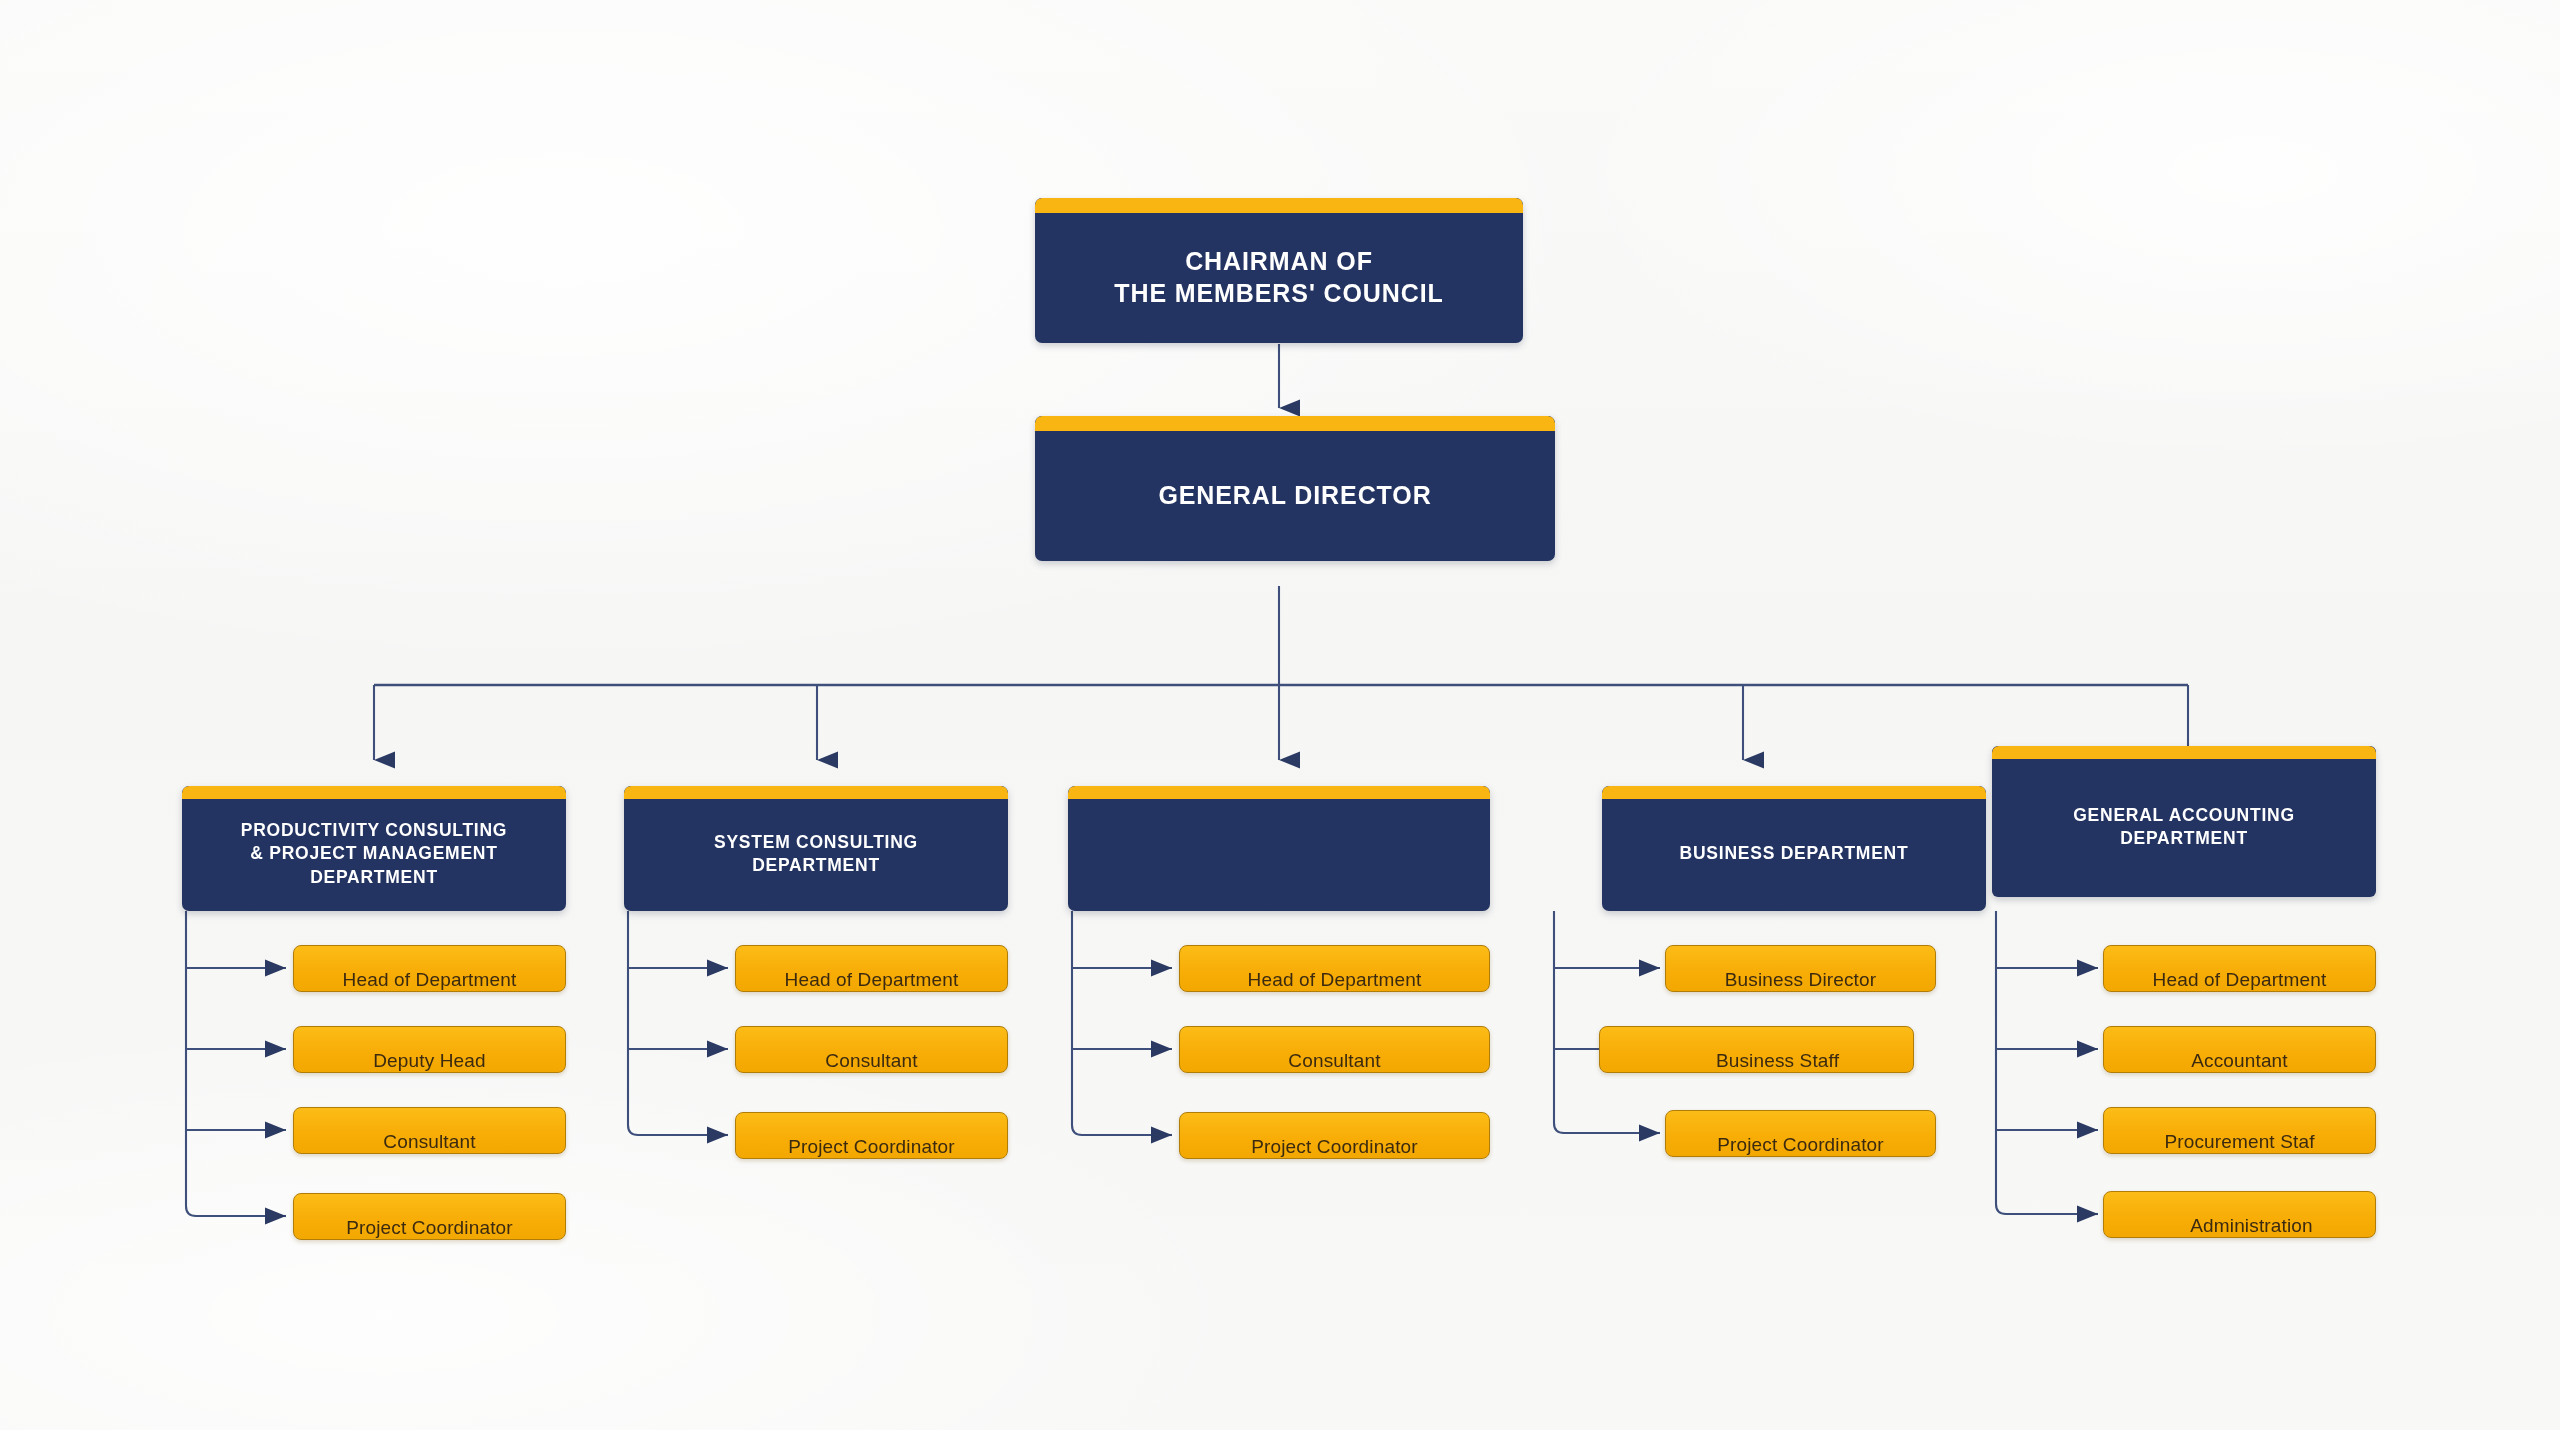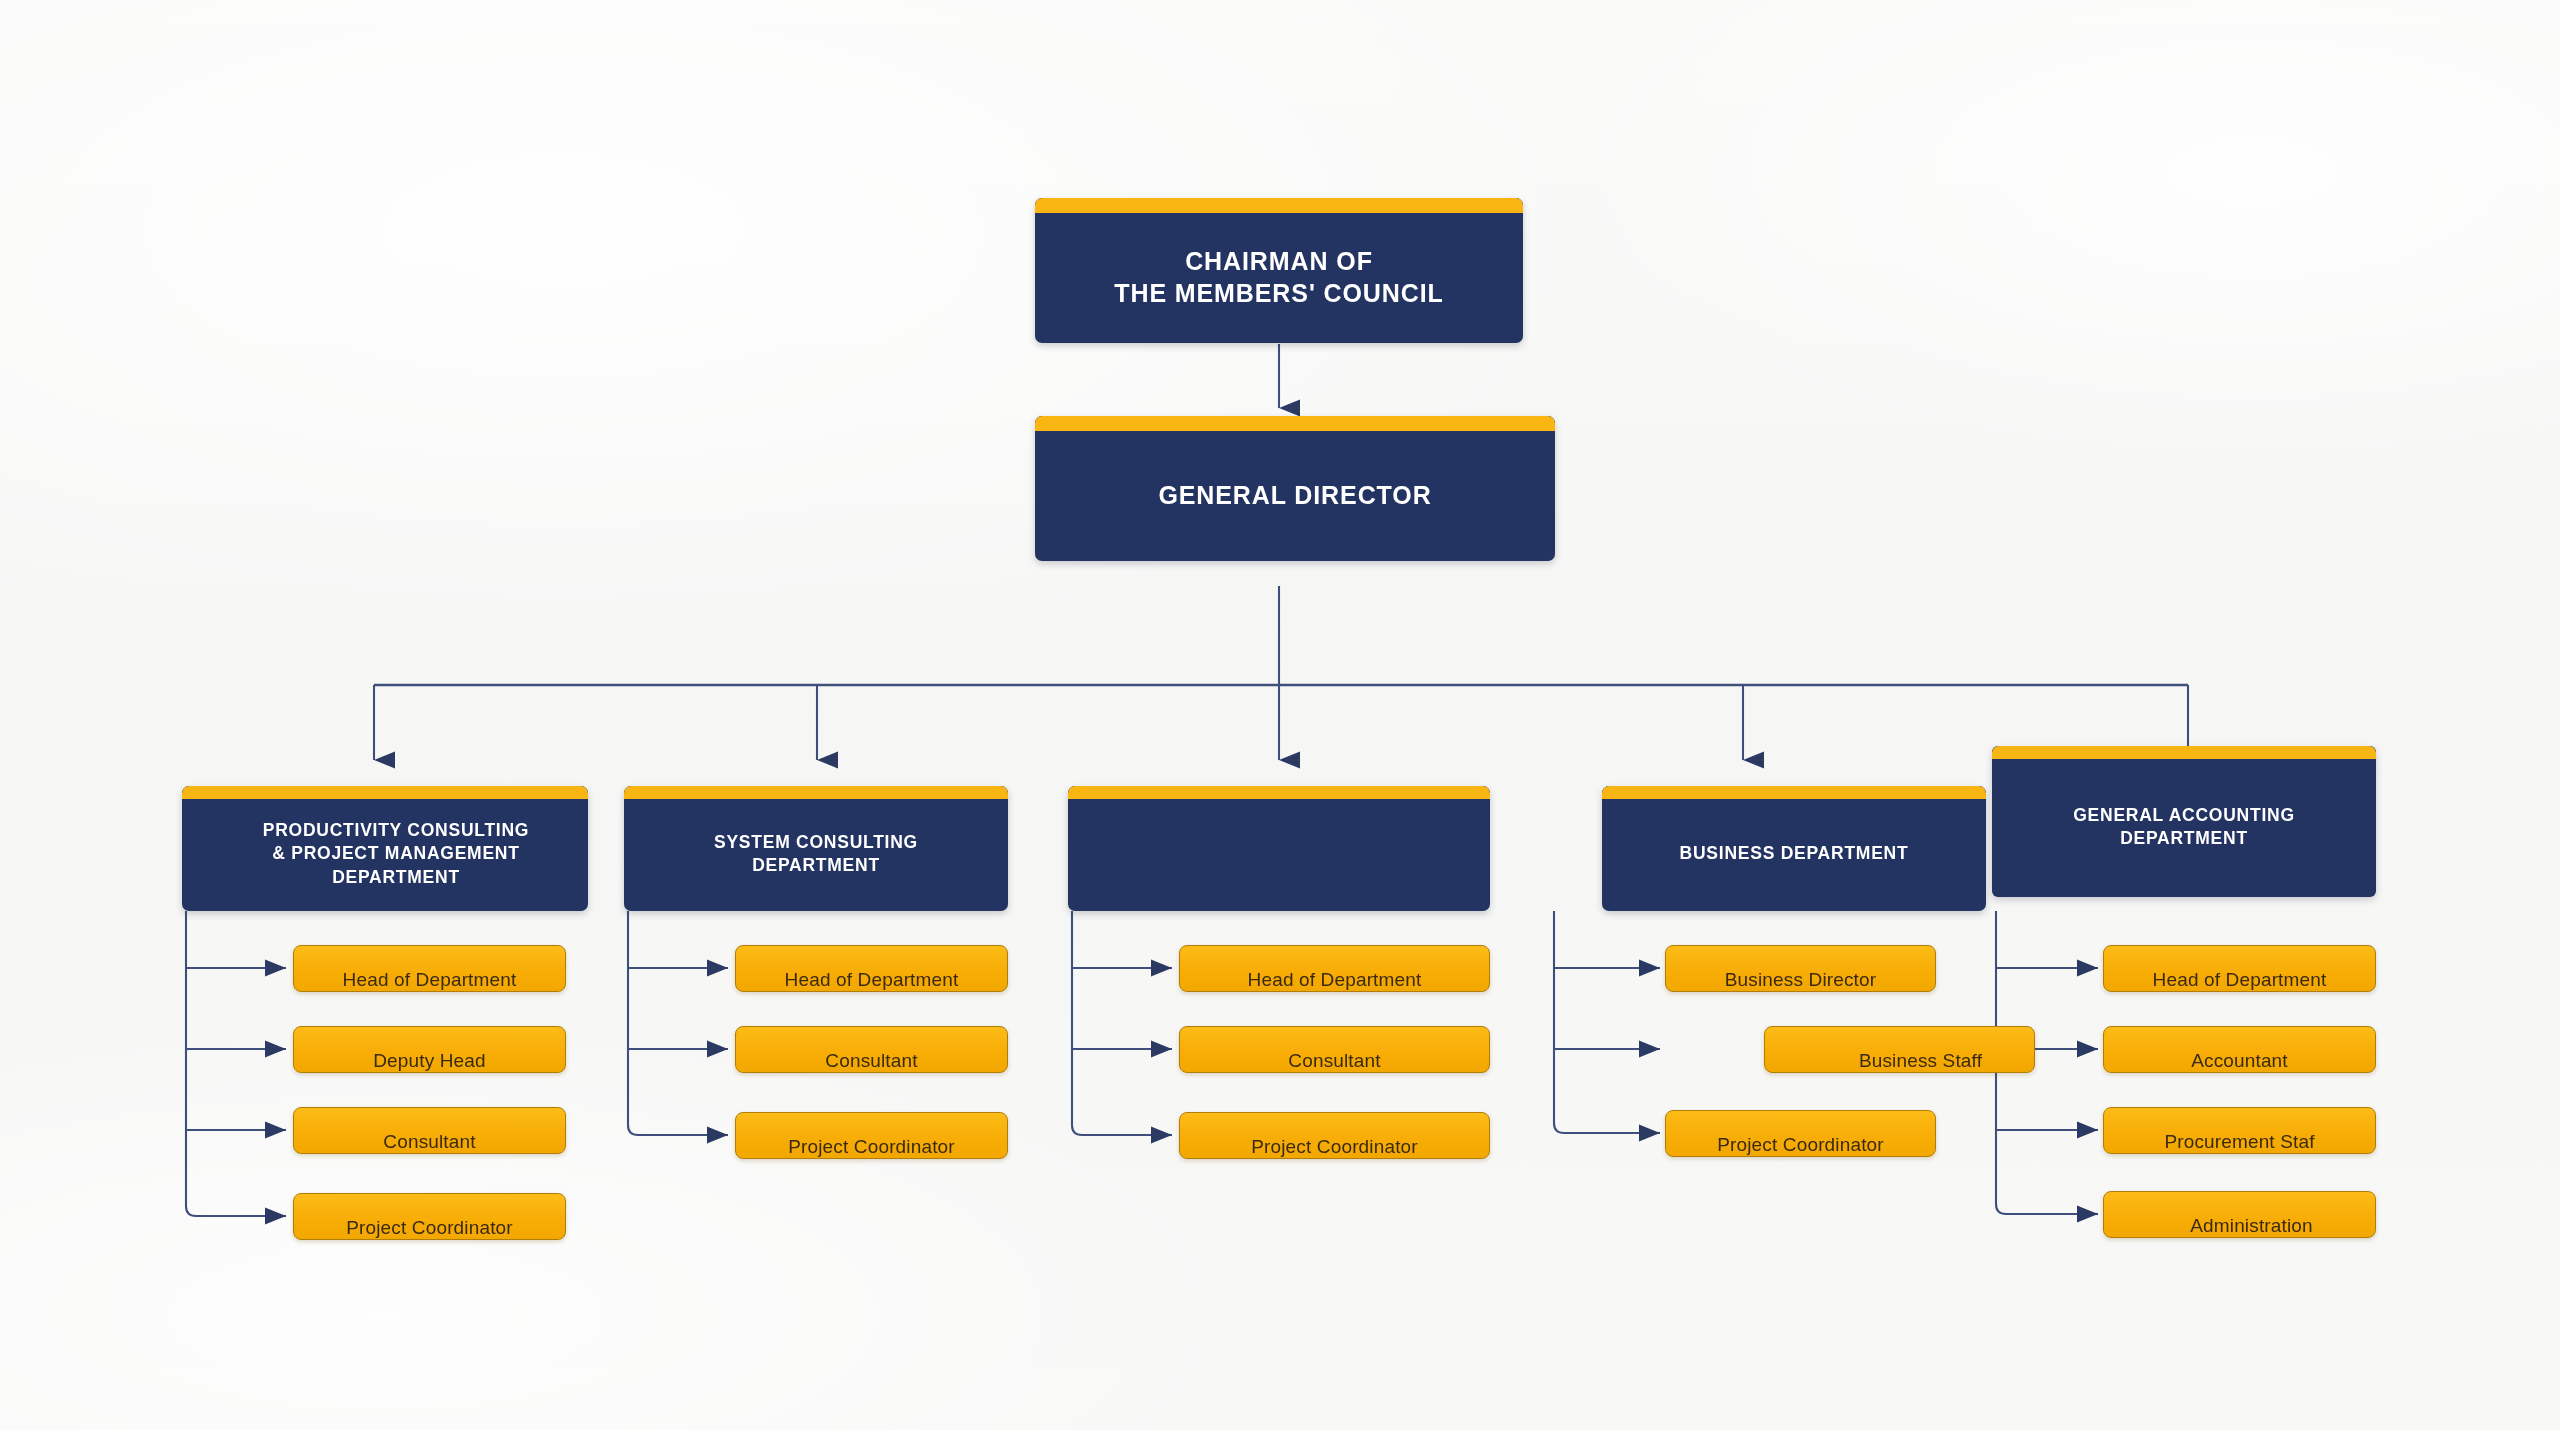--- a/index.html
+++ b/index.html
@@ -195,21 +195,21 @@
     <div class="cap"></div>
     <div class="ttl">CHAIRMAN OF
 THE MEMBERS' COUNCIL</div>
   </div>
 
   <div class="node-top" id="director">
     <div class="cap"></div>
     <div class="ttl">GENERAL DIRECTOR</div>
   </div>
 
-  <div class="dept-head" style="left:182px; top:786px; width:384px; height:125px;padding-left:22px;">
+  <div class="dept-head" style="left:182px; top:786px; width:384px; height:125px;">
     <div class="cap"></div>
     <div class="ttl">PRODUCTIVITY CONSULTING
 &amp; PROJECT MANAGEMENT
 DEPARTMENT</div>
   </div>
   <div class="role" style="left:293px; top:945px; width:273px;">
     <span>Head of Department</span>
   </div>
   <div class="role" style="left:293px; top:1026px; width:273px;">
     <span>Deputy Head</span>
@@ -249,21 +249,21 @@
     <span>Project Coordinator</span>
   </div>
 
   <div class="dept-head" style="left:1602px; top:786px; width:384px; height:125px;">
     <div class="cap"></div>
     <div class="ttl">BUSINESS DEPARTMENT</div>
   </div>
   <div class="role" style="left:1665px; top:945px; width:271px;">
     <span>Business Director</span>
   </div>
-  <div class="role" style="left:1764px; top:1026px; width:271px;padding-left:42px;">
+  <div class="role" style="left:1599px; top:1026px; width:315px;padding-left:42px;">
     <span>Business Staff</span>
   </div>
   <div class="role" style="left:1665px; top:1110px; width:271px;">
     <span>Project Coordinator</span>
   </div>
 
   <div class="dept-head" style="left:1992px; top:746px; width:384px; height:151px;border-radius:6px;">
     <div class="cap"></div>
     <div class="ttl">GENERAL ACCOUNTING
 DEPARTMENT</div>

